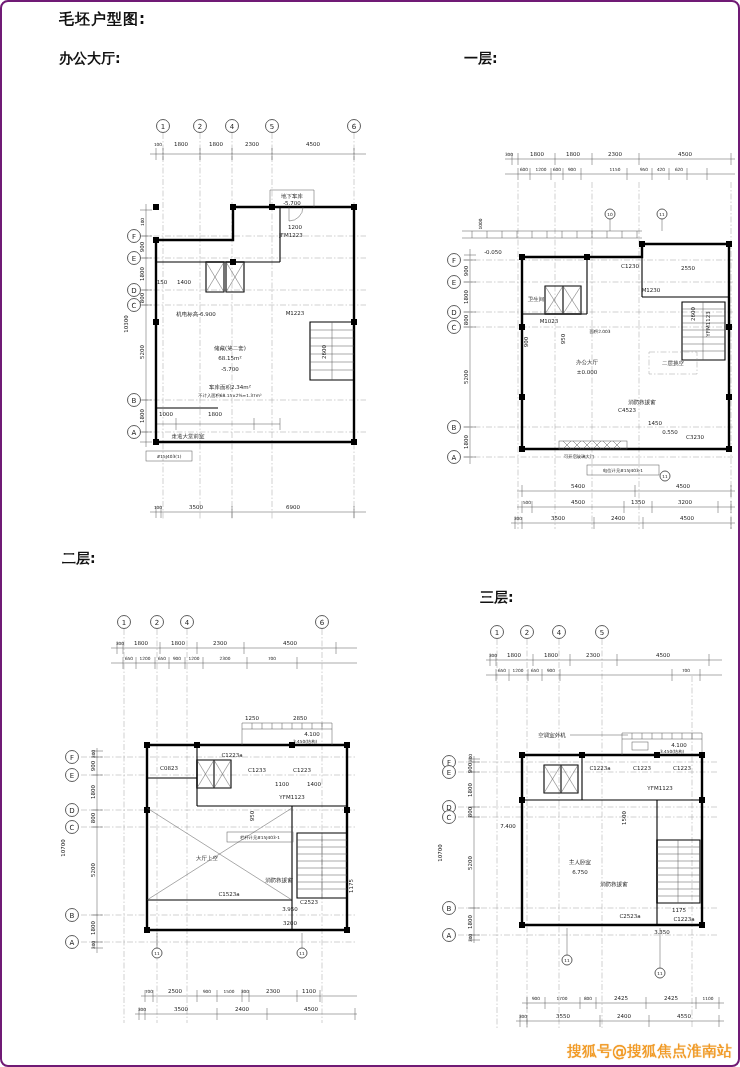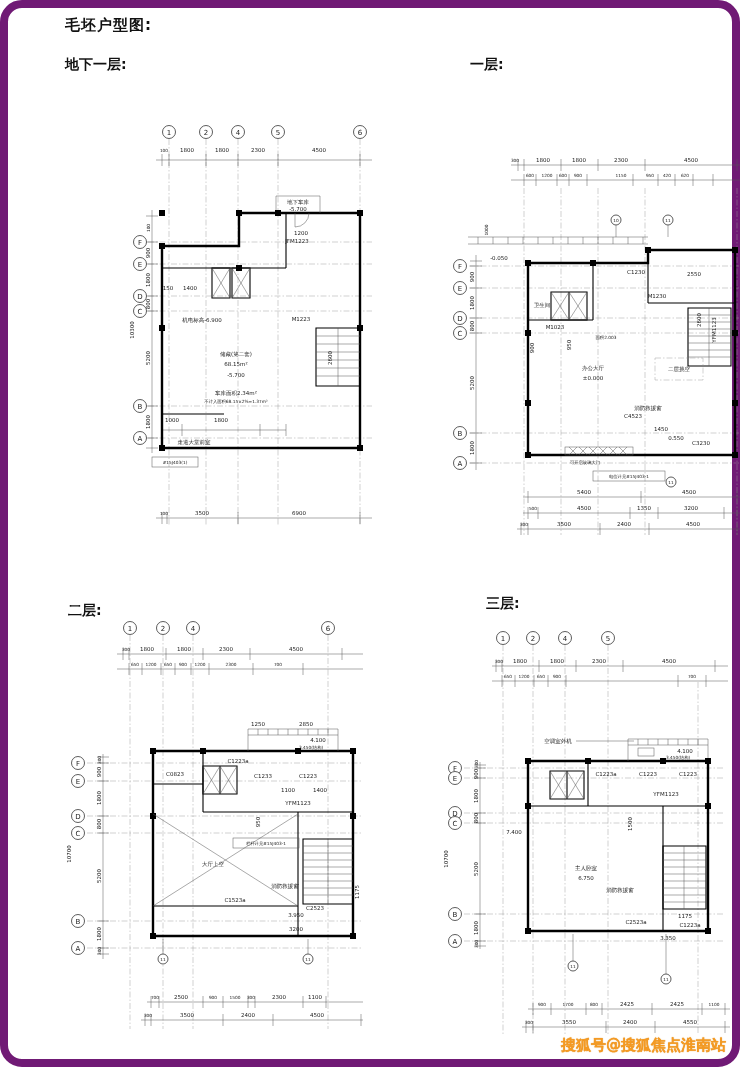--- a/index.html
+++ b/index.html
@@ -1,46 +1,46 @@
 <!DOCTYPE html>
 <html><head>
 <meta charset="utf-8">
 <style>
 *{margin:0;padding:0;box-sizing:border-box}
 html,body{width:740px;height:1067px;background:#fff}
 body{font-family:"DejaVu Sans","Liberation Sans",sans-serif;position:relative;overflow:hidden}
-.frame{position:absolute;inset:0;border:8px solid #701a75;border-radius:22px;background:#fff}
+.frame{position:absolute;inset:0;border:2px solid #701a75;border-radius:8px;background:#fff}
 .title{position:absolute;left:57px;top:8px;font-size:15px;font-weight:bold;color:#111;letter-spacing:1px}
 .plan-label{position:absolute;font-size:14px;font-weight:bold;color:#111}
 .plan{position:absolute}
 svg{display:block}
 svg text{fill:#1a1a1a}
 .d{font-size:5.5px;text-anchor:middle}
 .t{font-size:5.5px;text-anchor:middle}
 .t4{font-size:4.3px;text-anchor:middle}
 .gt{font-size:7px;text-anchor:middle}
 .ln{stroke:#555;stroke-width:.5;fill:none}
 .hatch{stroke:#444;stroke-width:.45;fill:none}
 .w1{stroke:#000;stroke-width:2.4;fill:none}
 .w2{stroke:#000;stroke-width:1.1;fill:none}
 .dash{stroke:#9a9a9a;stroke-width:.45;fill:none;stroke-dasharray:6 2 1.5 2}
 .gc{stroke:#333;stroke-width:.8;fill:#fff}
 .blk{fill:#000;stroke:none}
-.wm{position:absolute;right:6px;bottom:4px;font-size:15px;font-weight:bold;color:#f59a23;text-shadow:0 0 1px #d98200}
+.wm{position:absolute;right:6px;bottom:4px;font-size:15px;font-weight:normal;color:#f59a23;text-shadow:0 0 1px #d98200}
 </style>
 </head>
 <body>
 
 <div class="frame">
 
 <div class="title">毛坯户型图:</div>
 
-<div class="plan-label" style="left:57px;top:48px">地下一层:</div>
+<div class="plan-label" style="left:57px;top:48px">办公大厅:</div>
 <div class="plan-label" style="left:462px;top:48px">一层:</div>
-<div class="plan-label" style="left:60px;top:594px">二层:</div>
+<div class="plan-label" style="left:60px;top:548px">二层:</div>
 <div class="plan-label" style="left:478px;top:587px">三层:</div>
 
 <div class="plan" style="left:56px;top:110px;width:315px;height:445px">
 <svg width="315" height="445" viewBox="0 0 315 445">
 <g>
 <path class="dash" d="M105 21 V408 M142 21 V408 M174 21 V408 M214 21 V408 M296 21 V408 M84 124 H308 M84 146 H308 M84 178 H308 M84 193 H308 M84 288 H308 M84 320 H308"></path>
 </g>
 <g>
 <circle class="gc" cx="105" cy="14" r="6.5"></circle>
           <text class="gt" x="105" y="16.5">1</text>

